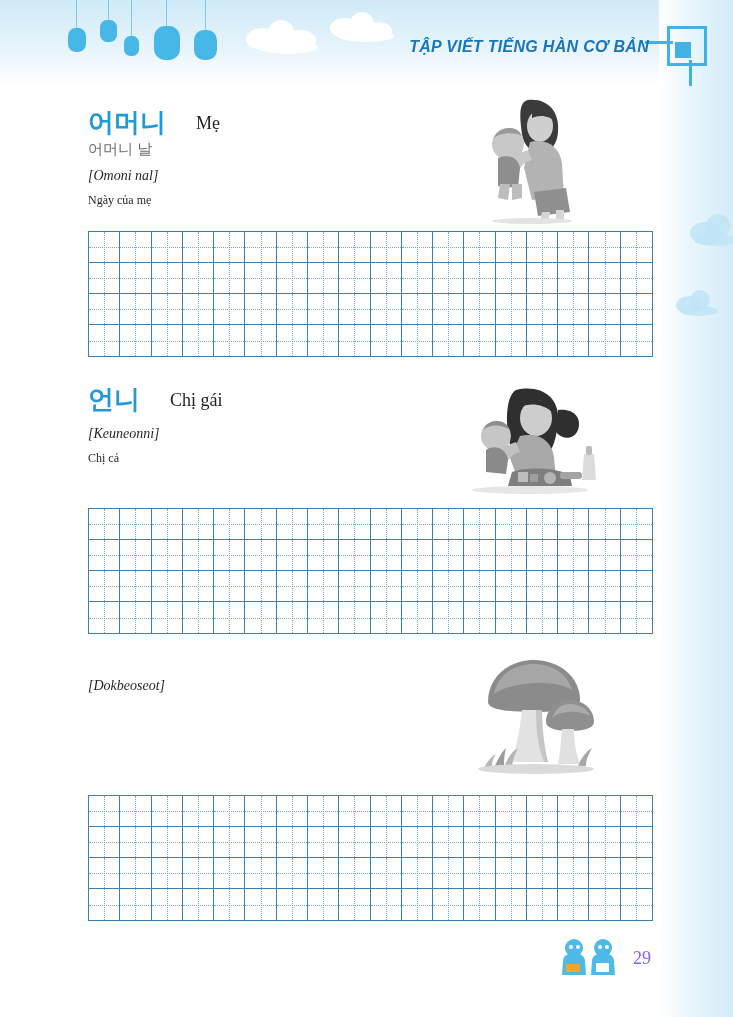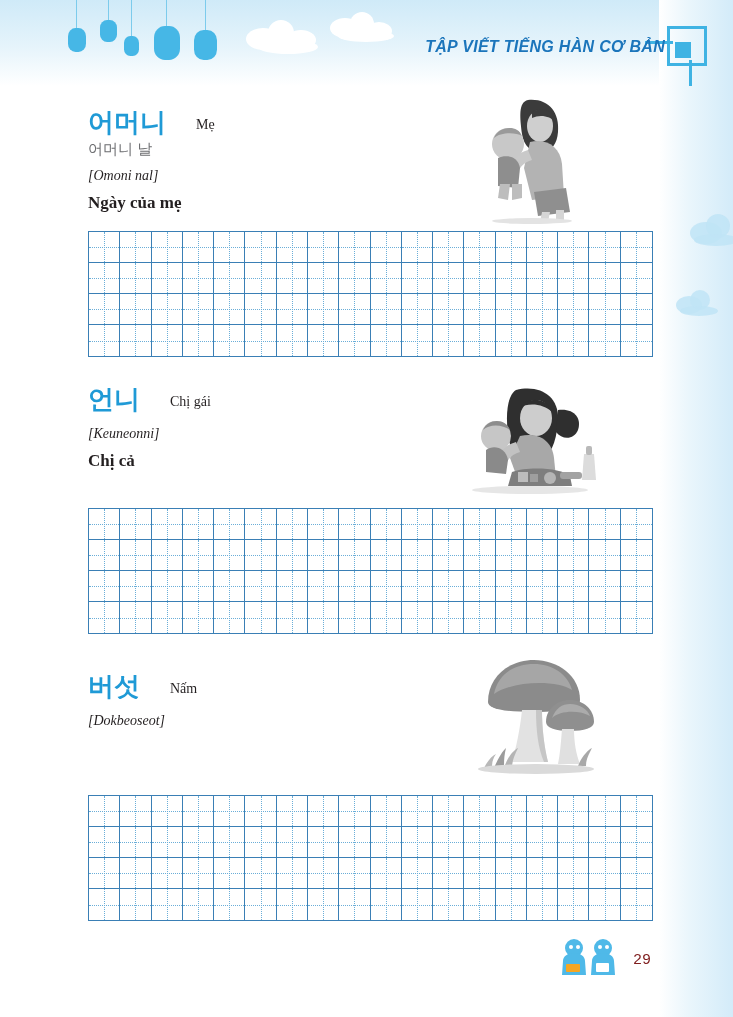--- a/index.html
+++ b/index.html
@@ -77,21 +77,21 @@
   .cloud-blue {
     position: absolute;
     background: #bfe4f6;
     border-radius: 50%;
     opacity: .85;
   }
 
   
   .header-title {
     position: absolute;
-    right: 68px;
+    right: 84px;
     top: 38px;
     font-family: "Liberation Sans", sans-serif;
     font-style: italic;
     font-weight: bold;
     font-size: 16px;
     letter-spacing: .3px;
     color: #1b75bb;
     white-space: nowrap;
   }
 
@@ -103,44 +103,43 @@
   }
   .kr-word {
     font-family: Liberation Mono, monospace;
     font-weight: bold;
     font-size: 26px;
     color: #1f9ad6;
     display: inline-block;
   }
   .vn-gloss {
     font-family: "Liberation Serif", serif;
-    font-size: 14px;
+    font-size: 18px;
     color: #231f20;
     display: inline-block;
     margin-left: 26px;
     vertical-align: 2px;
   }
   .kr-phrase {
     font-family: "Liberation Sans", sans-serif;
     font-size: 15px;
     color: #6d6e71;
   }
   .romanized {
     font-family: Liberation Serif, serif;
     font-style: italic;
     font-size: 14px;
     color: #231f20;
     margin-top: 9px;
   }
   .vn-meaning {
     font-family: "Liberation Serif", serif;
-    font-size: 17px;
+    font-size: 12px;
     color: #231f20;
     margin-top: 9px;
-    font-weight: bold;
   }
 
   
   .grid {
     position: absolute;
     left: 88px;
     border: 1px solid #3a7fb5;
     box-sizing: border-box;
     display: grid;
     background: #ffffff;
@@ -172,23 +171,23 @@
   .illus {
     position: absolute;
     overflow: hidden;
   }
 
   
   .page-number {
     position: absolute;
     right: 82px;
     bottom: 48px;
-    font-family: Liberation Mono, monospace;
-    font-size: 15px;
-    color: #7f1d1d;
+    font-family: Liberation Serif, serif;
+    font-size: 18px;
+    color: #8b5cf6;
   }
   .footer-kids {
     position: absolute;
     right: 108px;
     bottom: 38px;
     width: 70px;
     height: 42px;
   }
 </style>
 </head>
@@ -476,24 +475,20 @@
       <div class="cell last-row"></div>
       <div class="cell last-row"></div>
       <div class="cell last-row"></div>
       <div class="cell last-row"></div>
       <div class="cell last-row"></div>
       <div class="cell last-row"></div>
       <div class="cell last-col last-row"></div>
     </div>
 
   <div class="entry" style="top:669px;">
-    <div>
-      <span class="kr-word">버섯</span>
-      <span class="vn-gloss">Nấm</span>
-    </div>
     <div class="romanized">[Dokbeoseot]</div>
   </div>
 
   <div class="illus" style="left:470px; top:650px; width:128px; height:130px;">
     <svg width="128" height="130" viewBox="0 0 128 130" xmlns="http://www.w3.org/2000/svg">
       <g>
 
         <path d="M18 52 C18 26 40 10 64 10 C88 10 110 26 110 50 C110 58 98 62 64 62 C30 62 18 58 18 52 Z" fill="#8b8b8b"></path>
         <path d="M24 44 C28 24 44 14 64 14 C82 14 98 24 102 40 C88 30 44 30 24 44 Z" fill="#a6a6a6"></path>
 

